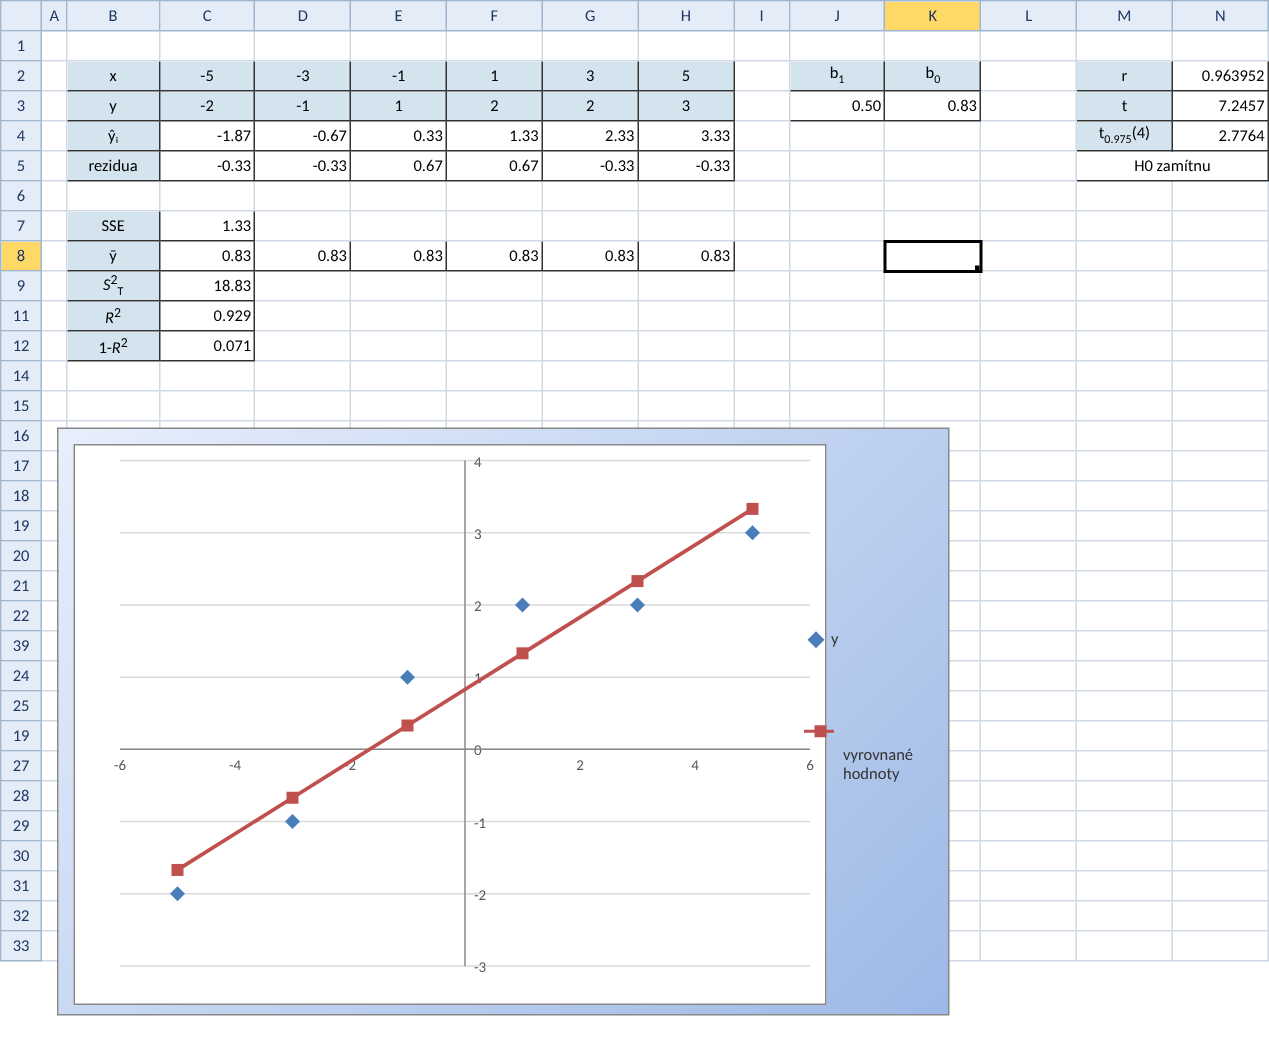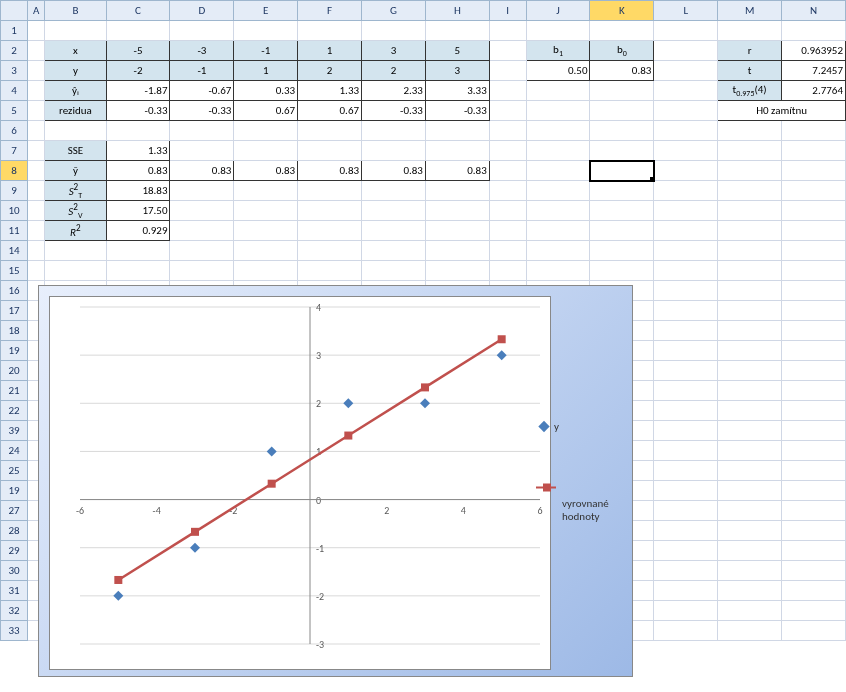--- a/index.html
+++ b/index.html
@@ -312,52 +312,52 @@
           <td id="cG9"></td>
           <td id="cH9"></td>
           <td id="cI9"></td>
           <td id="cJ9"></td>
           <td id="cK9"></td>
           <td id="cL9"></td>
           <td id="cM9"></td>
           <td id="cN9"></td>
         </tr>
         <tr>
-          <td class="rownum">10</td>
-          <td id="cA10"></td>
-          <td id="cB10" class=" hdr b center"><i>S</i><sup>2</sup><sub>V</sub></td>
-          <td id="cC10" class="b">17.50</td>
-          <td id="cD10"></td>
-          <td id="cE10"></td>
-          <td id="cF10"></td>
-          <td id="cG10"></td>
-          <td id="cH10"></td>
-          <td id="cI10"></td>
-          <td id="cJ10"></td>
-          <td id="cK10"></td>
-          <td id="cL10"></td>
-          <td id="cM10"></td>
-          <td id="cN10"></td>
-        </tr>
-        <tr>
           <td class="rownum">11</td>
           <td id="cA11"></td>
           <td id="cB11" class=" hdr b center"><i>R</i><sup>2</sup></td>
           <td id="cC11" class="b">0.929</td>
           <td id="cD11"></td>
           <td id="cE11"></td>
           <td id="cF11"></td>
           <td id="cG11"></td>
           <td id="cH11"></td>
           <td id="cI11"></td>
           <td id="cJ11"></td>
           <td id="cK11"></td>
           <td id="cL11"></td>
           <td id="cM11"></td>
           <td id="cN11"></td>
+        </tr>
+        <tr>
+          <td class="rownum">12</td>
+          <td id="cA12"></td>
+          <td id="cB12" class=" hdr b center">1-<i>R</i><sup>2</sup></td>
+          <td id="cC12" class="b">0.071</td>
+          <td id="cD12"></td>
+          <td id="cE12"></td>
+          <td id="cF12"></td>
+          <td id="cG12"></td>
+          <td id="cH12"></td>
+          <td id="cI12"></td>
+          <td id="cJ12"></td>
+          <td id="cK12"></td>
+          <td id="cL12"></td>
+          <td id="cM12"></td>
+          <td id="cN12"></td>
         </tr>
         <tr>
           <td class="rownum">14</td>
           <td id="cA14"></td>
           <td id="cB14"></td>
           <td id="cC14"></td>
           <td id="cD14"></td>
           <td id="cE14"></td>
           <td id="cF14"></td>
           <td id="cG14"></td>

